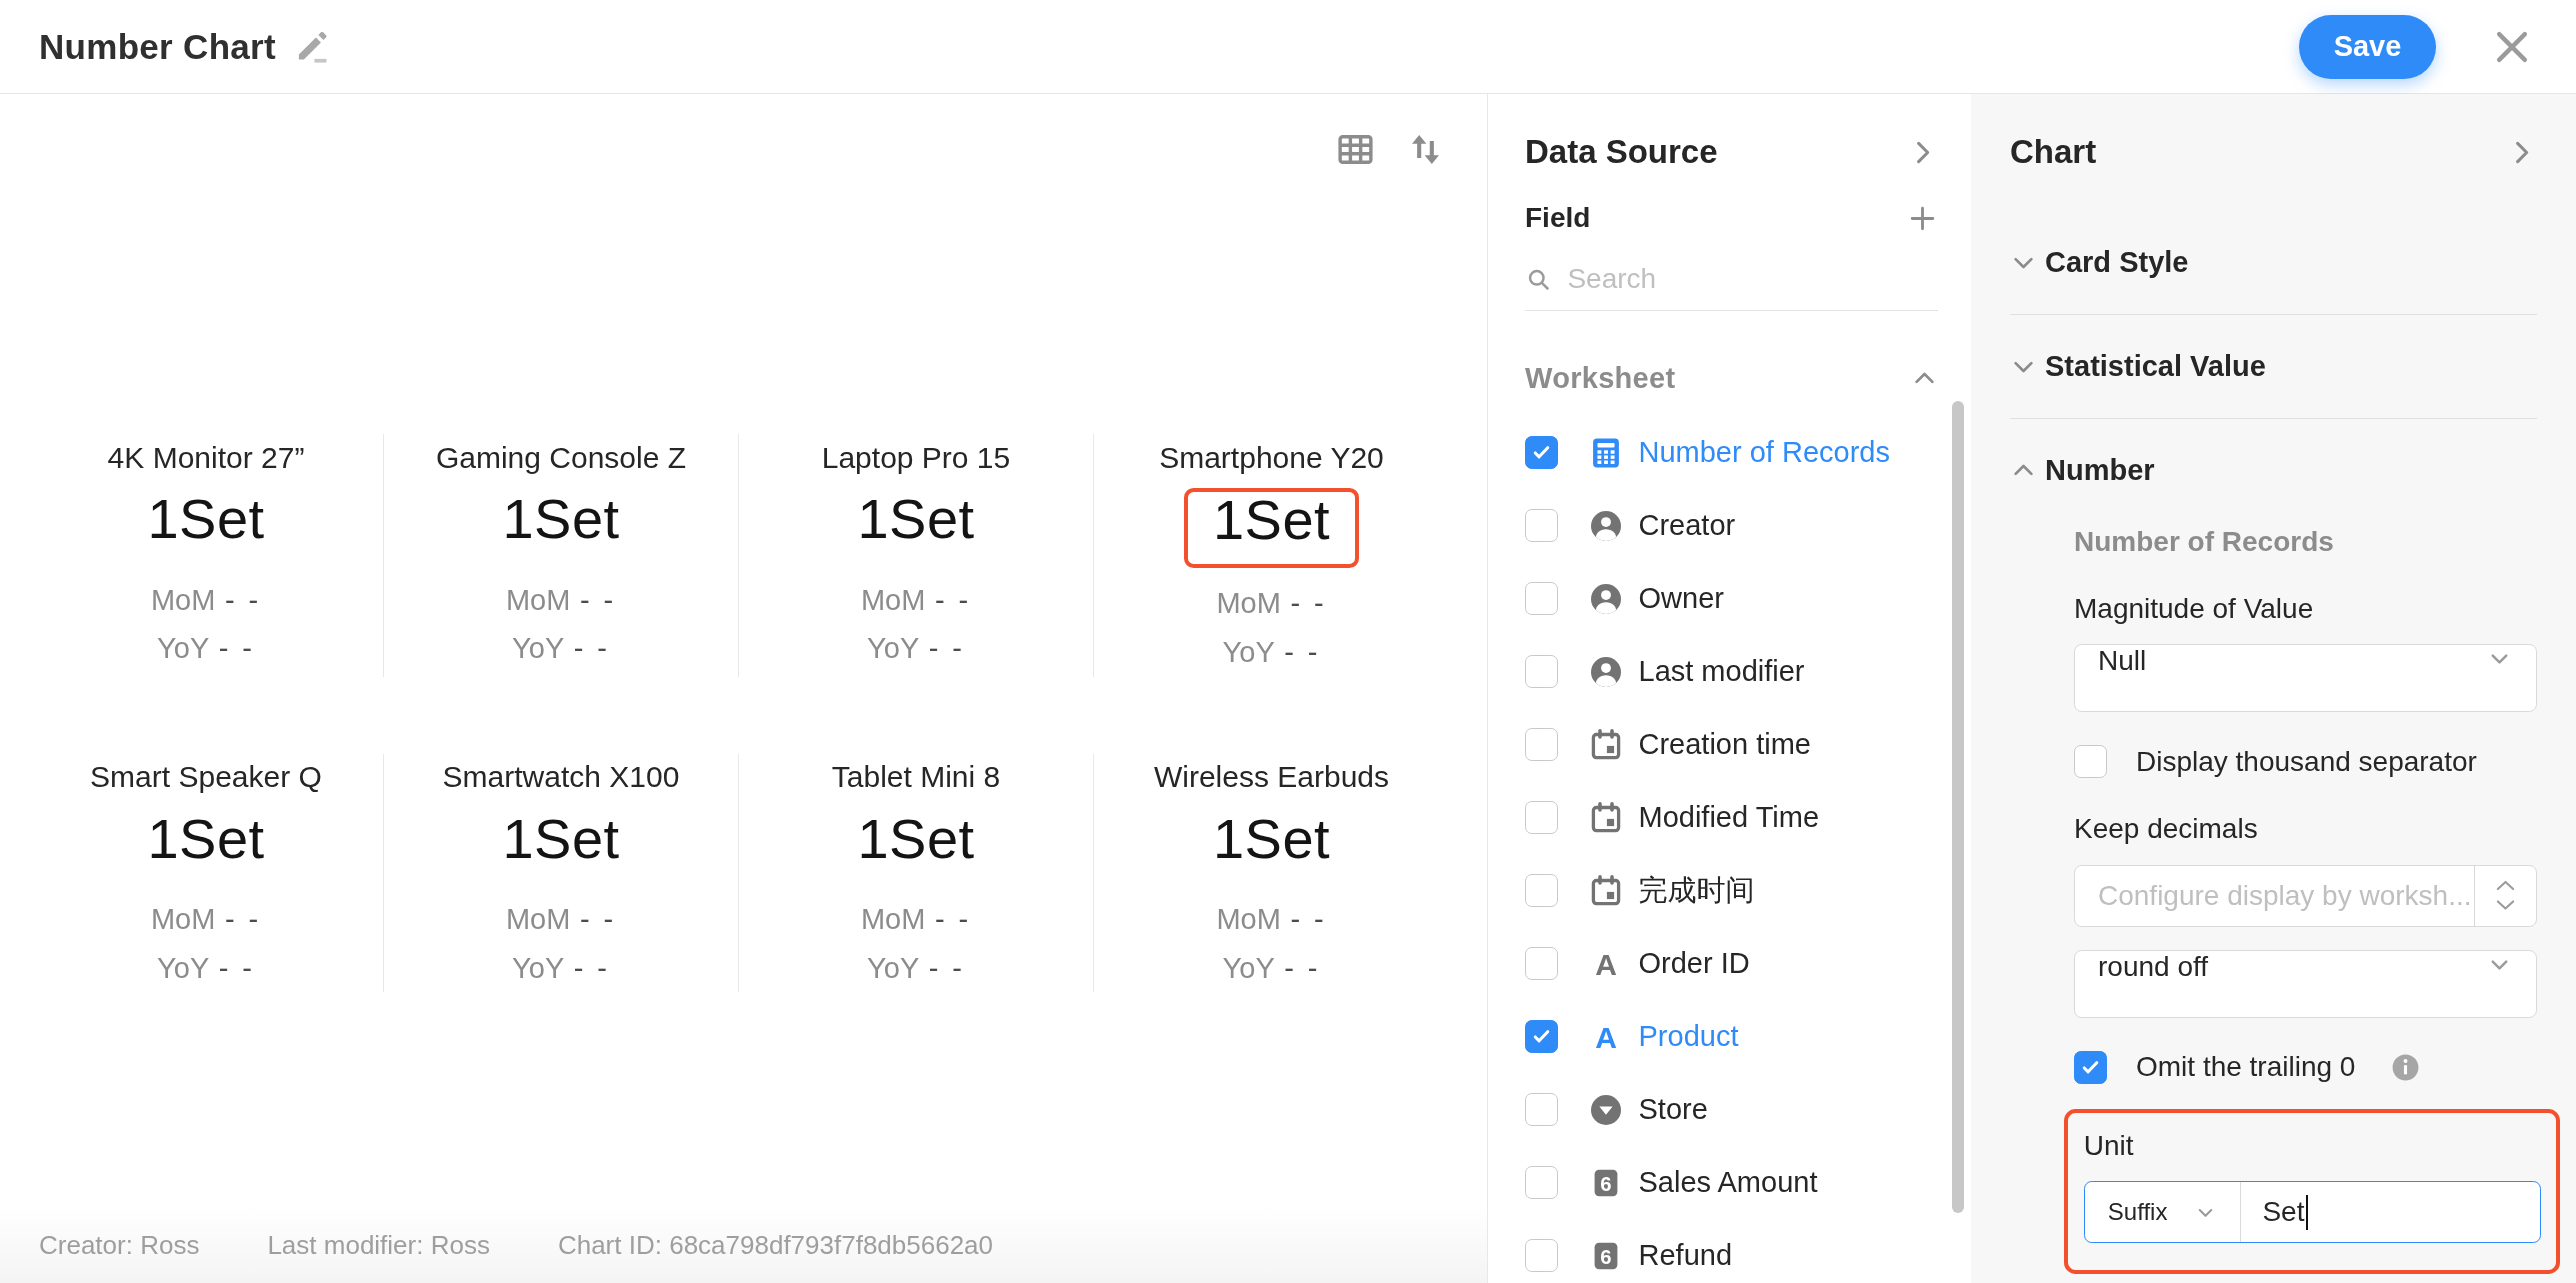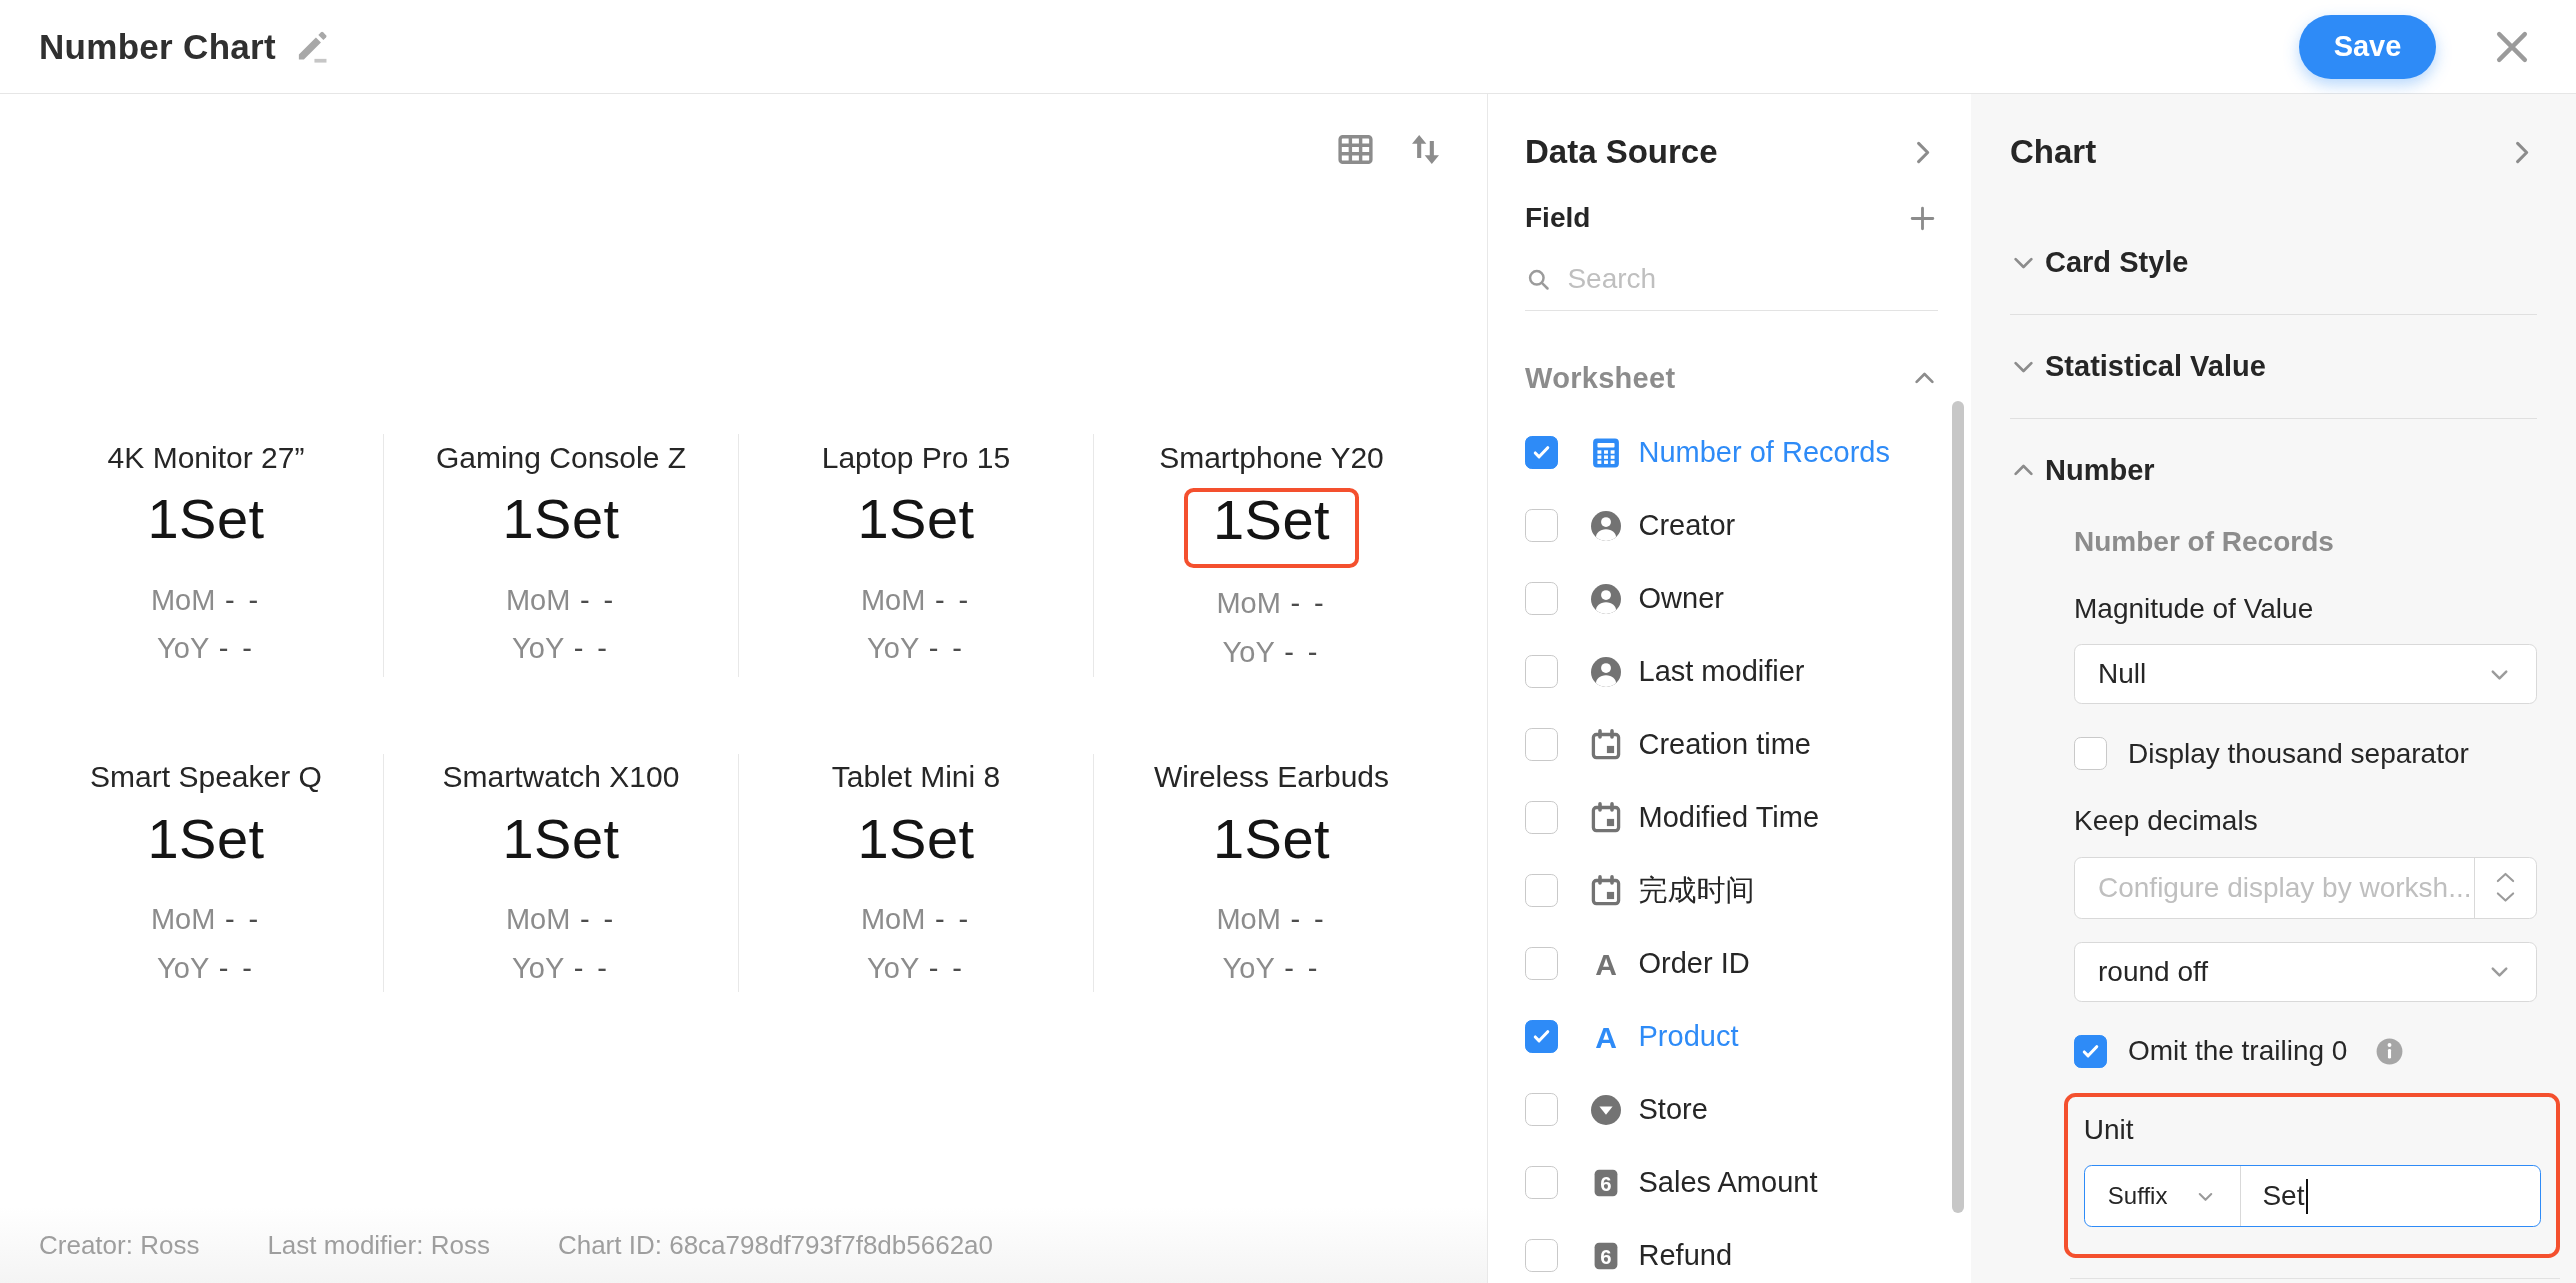--- a/index.html
+++ b/index.html
@@ -58,22 +58,22 @@
   
   .cp-panel { width:605px; background:#F7F7F7; padding:39px 39px 0 39px; overflow:hidden; }
   .cp-title { font-size:33px; font-weight:bold; color:#262626; }
   .cp-section { display:flex; align-items:center; gap:8px; cursor:pointer; }
   .cp-section .lbl { font-size:29px; font-weight:bold; color:#262626; }
   .cp-div { height:1px; background:#E0E0E0; margin:35px 0; }
   .sec-card-style { margin-top:75px; }
   .cp-indent { margin-left:64px; }
   .nr-name { margin-top:39px; font-size:28px; font-weight:bold; color:#8C8C8C; }
   .ctl-label { margin-top:35px; font-size:28px; color:#262626; }
-  .select { margin-top:19.3px; height:60px; background:#fff; border:1px solid #D9D9D9; border-radius:7.7px; display:flex; align-items:center; justify-content:space-between; padding:0 23px; font-size:28px; color:#262626; cursor:pointer; }
-  .cb-row { margin-top:33px; display:flex; align-items:center; gap:21px; font-size:28px; color:#262626; }
+  .select { margin-top:19.3px; height:68px; background:#fff; border:1px solid #D9D9D9; border-radius:7.7px; display:flex; align-items:flex-start; justify-content:space-between; padding:0 23px; font-size:28px; color:#262626; cursor:pointer; }
+  .cb-row { margin-top:33px; display:flex; align-items:center; gap:29px; font-size:28px; color:#262626; }
   .num-input { margin-top:19.3px; height:62px; background:#fff; border:1px solid #D9D9D9; border-radius:7.7px; display:flex; align-items:stretch; overflow:hidden; }
   .num-input .ph { flex:1; display:flex; align-items:center; padding:0 23px; font-size:28px; color:#BFBFBF; white-space:nowrap; overflow:hidden; }
   .stepper { width:62px; border-left:1px solid #D9D9D9; display:flex; flex-direction:column; align-items:center; justify-content:center; gap:7.7px; cursor:pointer; }
   .info-ic { width:31px; height:31px; display:inline-flex; margin-left:5.8px; }
   .annotation-unit { margin:25px 0 0 -9.6px; width:496px; border:4.8px solid #F4502E; border-radius:11.6px; padding:17.4px 15.4px 27px; }
   .unit-label { font-size:28px; color:#262626; }
   .unit-ctl { margin-top:19.3px; height:62px; background:#fff; border:1.9px solid #2E8BF7; border-radius:7.7px; display:flex; align-items:stretch; overflow:hidden; }
   .unit-pos { display:flex; align-items:center; gap:27px; padding:0 23px; font-size:24px; color:#262626; border-right:1px solid #D9D9D9; cursor:pointer; }
   .unit-val { display:flex; align-items:center; padding:0 21px; font-size:28px; color:#262626; flex:1; cursor:text; }
   .caret { width:1.9px; height:35px; background:#111; margin-left:1.9px; }

